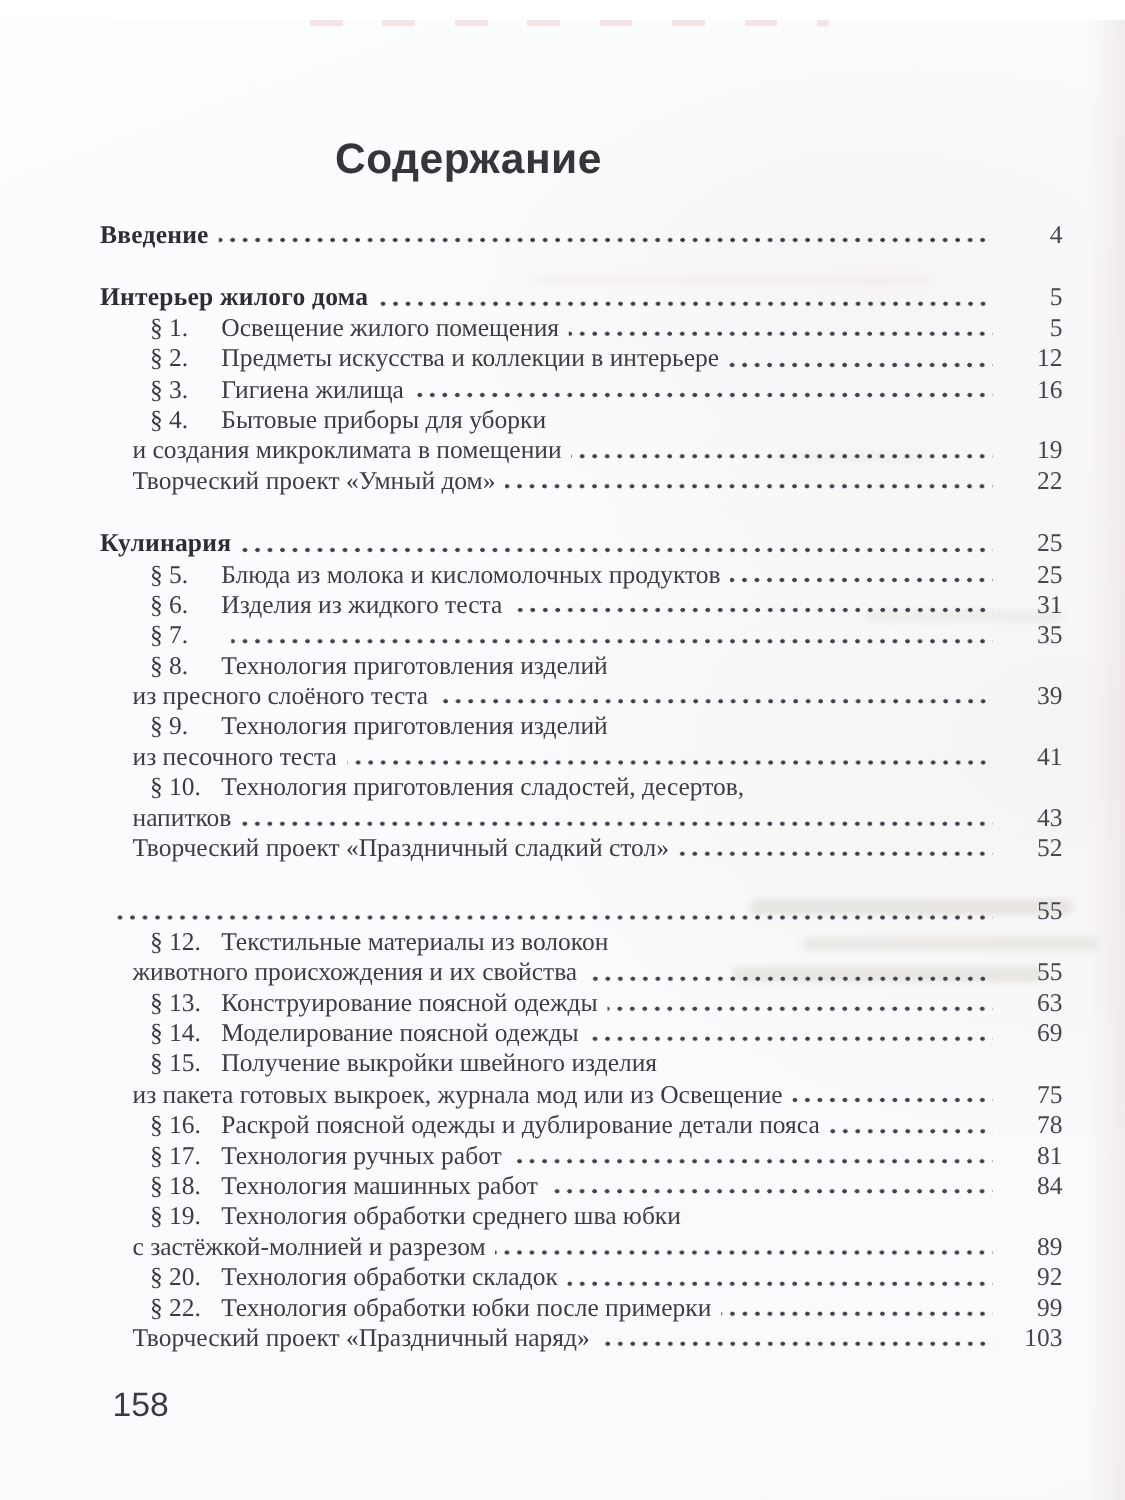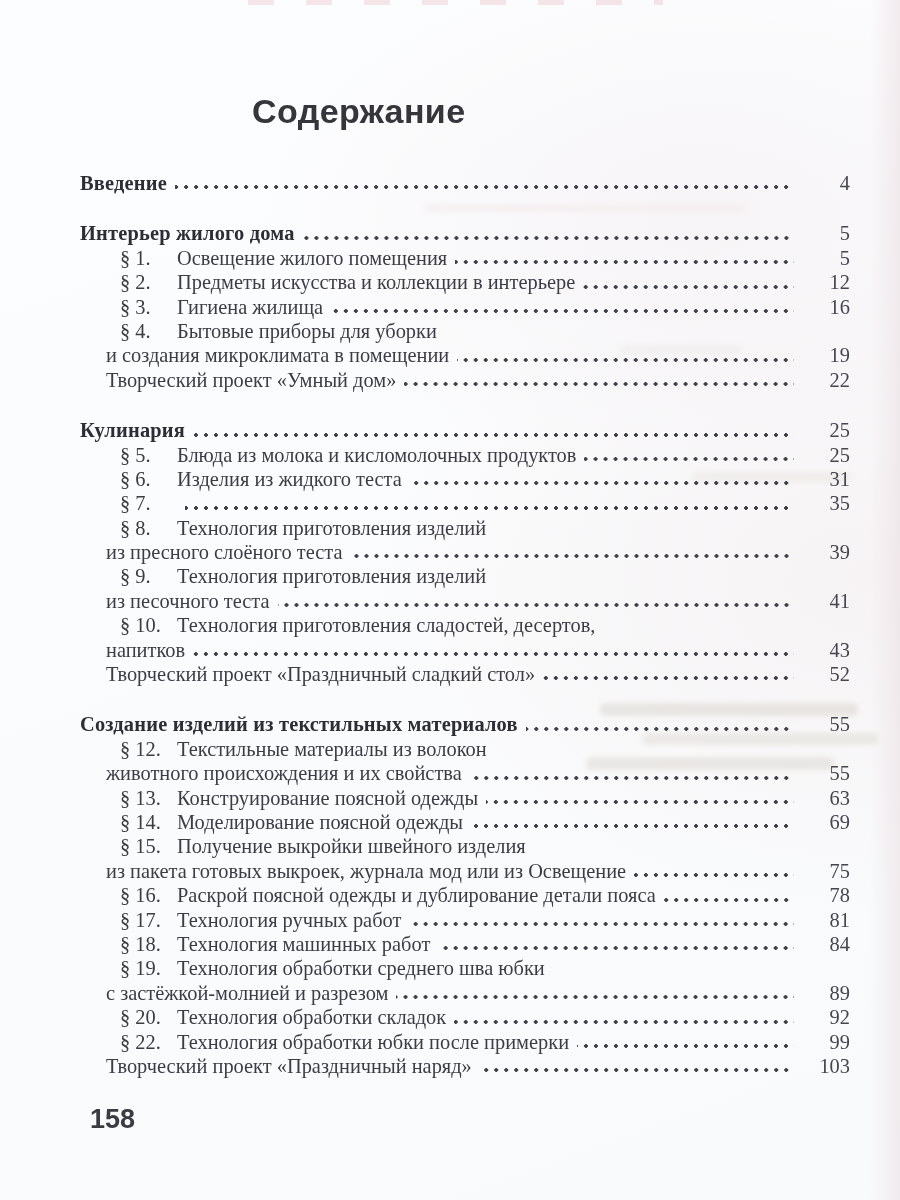--- a/index.html
+++ b/index.html
@@ -32,28 +32,28 @@
     position: absolute; border-radius: 5px; filter: blur(2.5px);
   }
   .g1 { left: 600px; top: 703px; width: 258px; height: 13px; background: #b9b2a4; opacity: .26; }
   .g2 { left: 642px; top: 733px; width: 236px; height: 12px; background: #c2bcae; opacity: .24; }
   .g3 { left: 586px; top: 757px; width: 248px; height: 13px; background: #bdb7a9; opacity: .26; }
   .g4 { left: 692px; top: 472px; width: 158px; height: 10px; background: #cdc8bb; opacity: .20; }
   .g5 { left: 620px; top: 345px; width: 122px; height: 9px;  background: #d5d0c6; opacity: .16; }
   .g6 { left: 425px; top: 204px; width: 320px; height: 8px;  background: #e8d4d4; opacity: .20; }
   
   .title {
-    margin: 0; padding: 93px 0 0 252px;
+    margin: 16px; padding: 93px 0 0 252px;
     font-family: "Liberation Sans", sans-serif;
     font-weight: 700; font-size: 34px; line-height: 36px;
     letter-spacing: .4px; color: #35353c;
   }
   .toc {
     position: relative;
-    margin: 42px 0 0 80px; width: 770px;
+    margin: 31px 0 0 80px; width: 770px;
     font-size: 20.4px; color: #3c3c45;
   }
   .row {
     display: flex; align-items: baseline;
     line-height: 24.4px; height: 24.4px;
     white-space: nowrap;
   }
   .row.gap { margin-top: 26px; }
   .row.item { padding-left: 40px; }
   .row.cont { padding-left: 26px; }
@@ -68,21 +68,21 @@
     background-size: 10px 6px;
     background-repeat: repeat-x;
     background-position: 100% 50%;
   }
   .pg { flex: 0 0 46px; text-align: right; color: #46464f; }
   .row.nopage .leader { background-image: none; }
   .row.nopage .pg { visibility: hidden; }
   .folio {
     margin: 26px 0 0 90px;
     font-family: "Liberation Sans", sans-serif;
-    font-weight: 700; font-size: 27px; line-height: 30px;
+    font-weight: 400; font-size: 27px; line-height: 30px;
     color: #3b3b43;
   }
 </style>
 </head>
 <body>
 
 <div class="page">
   <div class="top-marks"></div>
   <div class="edge-right"></div>
   <div class="ghost g1"></div>
@@ -193,21 +193,20 @@
         <span class="txt">напитков</span>
         <span class="leader"></span>
         <span class="pg">43</span>
       </div>
       <div class="row cont">
         <span class="txt">Творческий проект «Праздничный сладкий стол»</span>
         <span class="leader"></span>
         <span class="pg">52</span>
       </div>
       <div class="row h gap">
-        <span class="txt">Создание изделий из текстильных материалов</span>
         <span class="leader"></span>
         <span class="pg">55</span>
       </div>
       <div class="row item nopage">
         <span class="num">§ 12.</span>
         <span class="txt">Текстильные материалы из волокон</span>
         <span class="leader"></span>
         <span class="pg"></span>
       </div>
       <div class="row cont">

